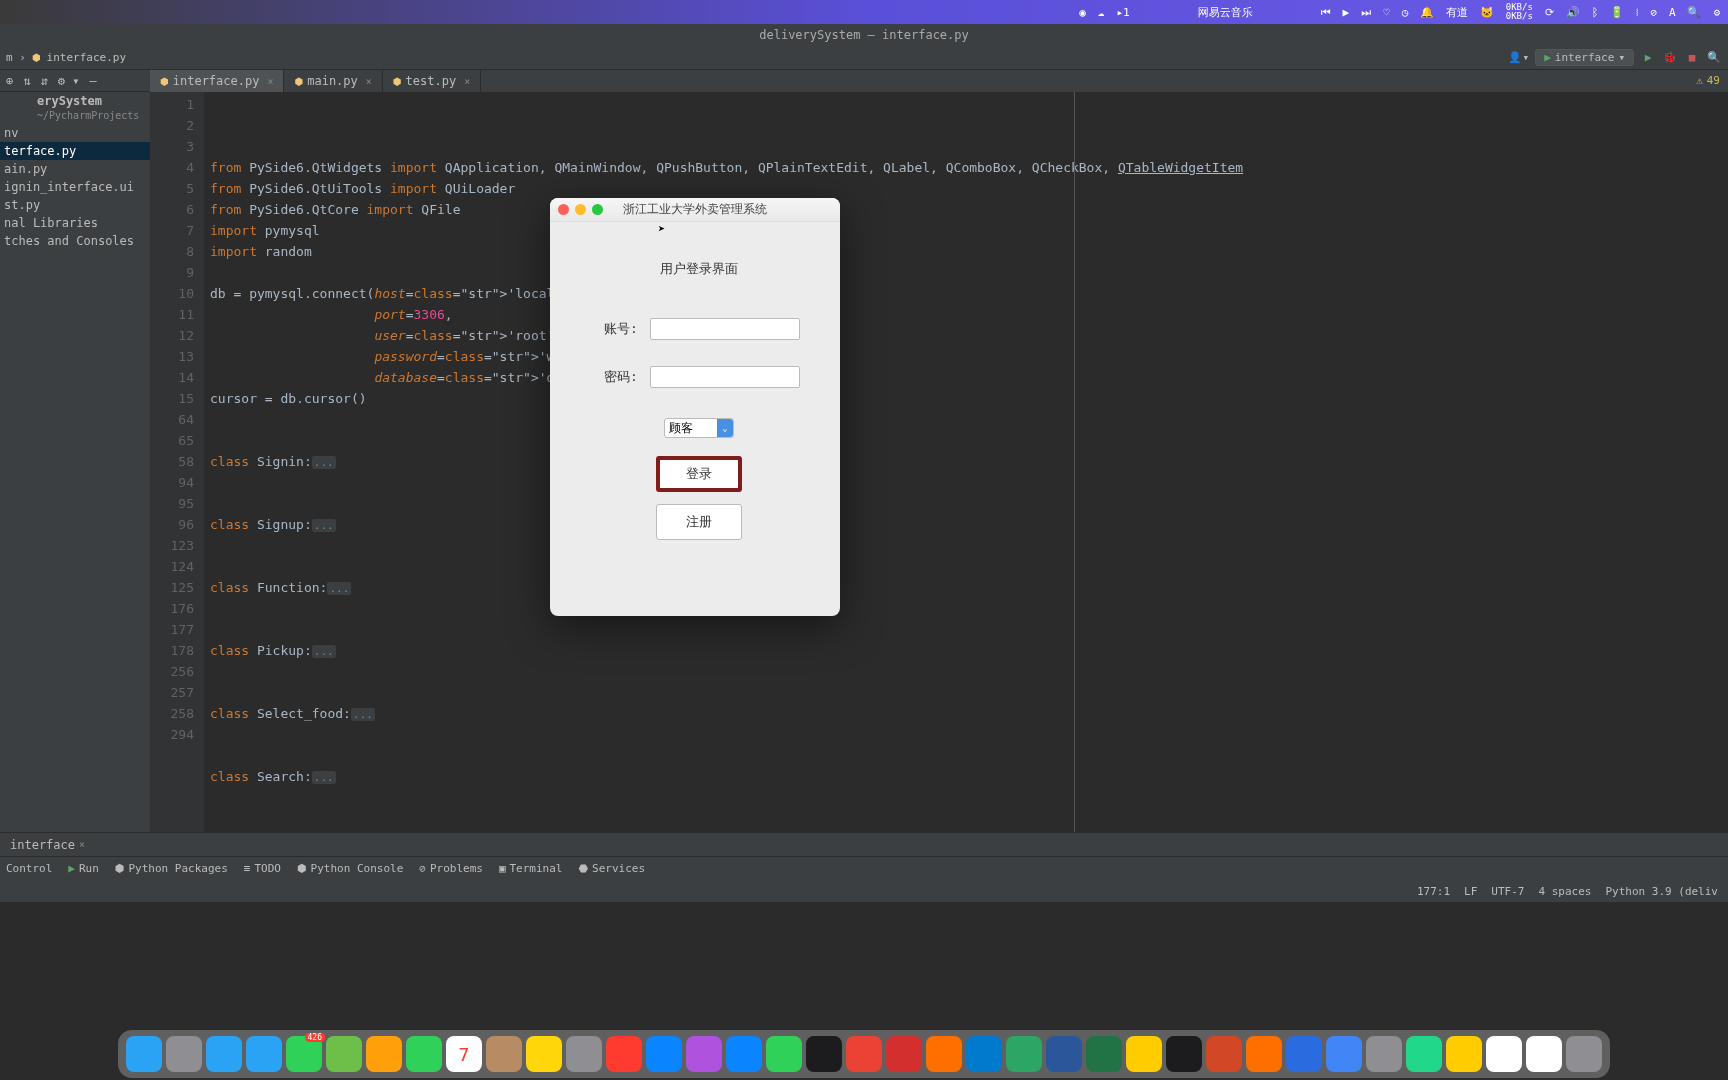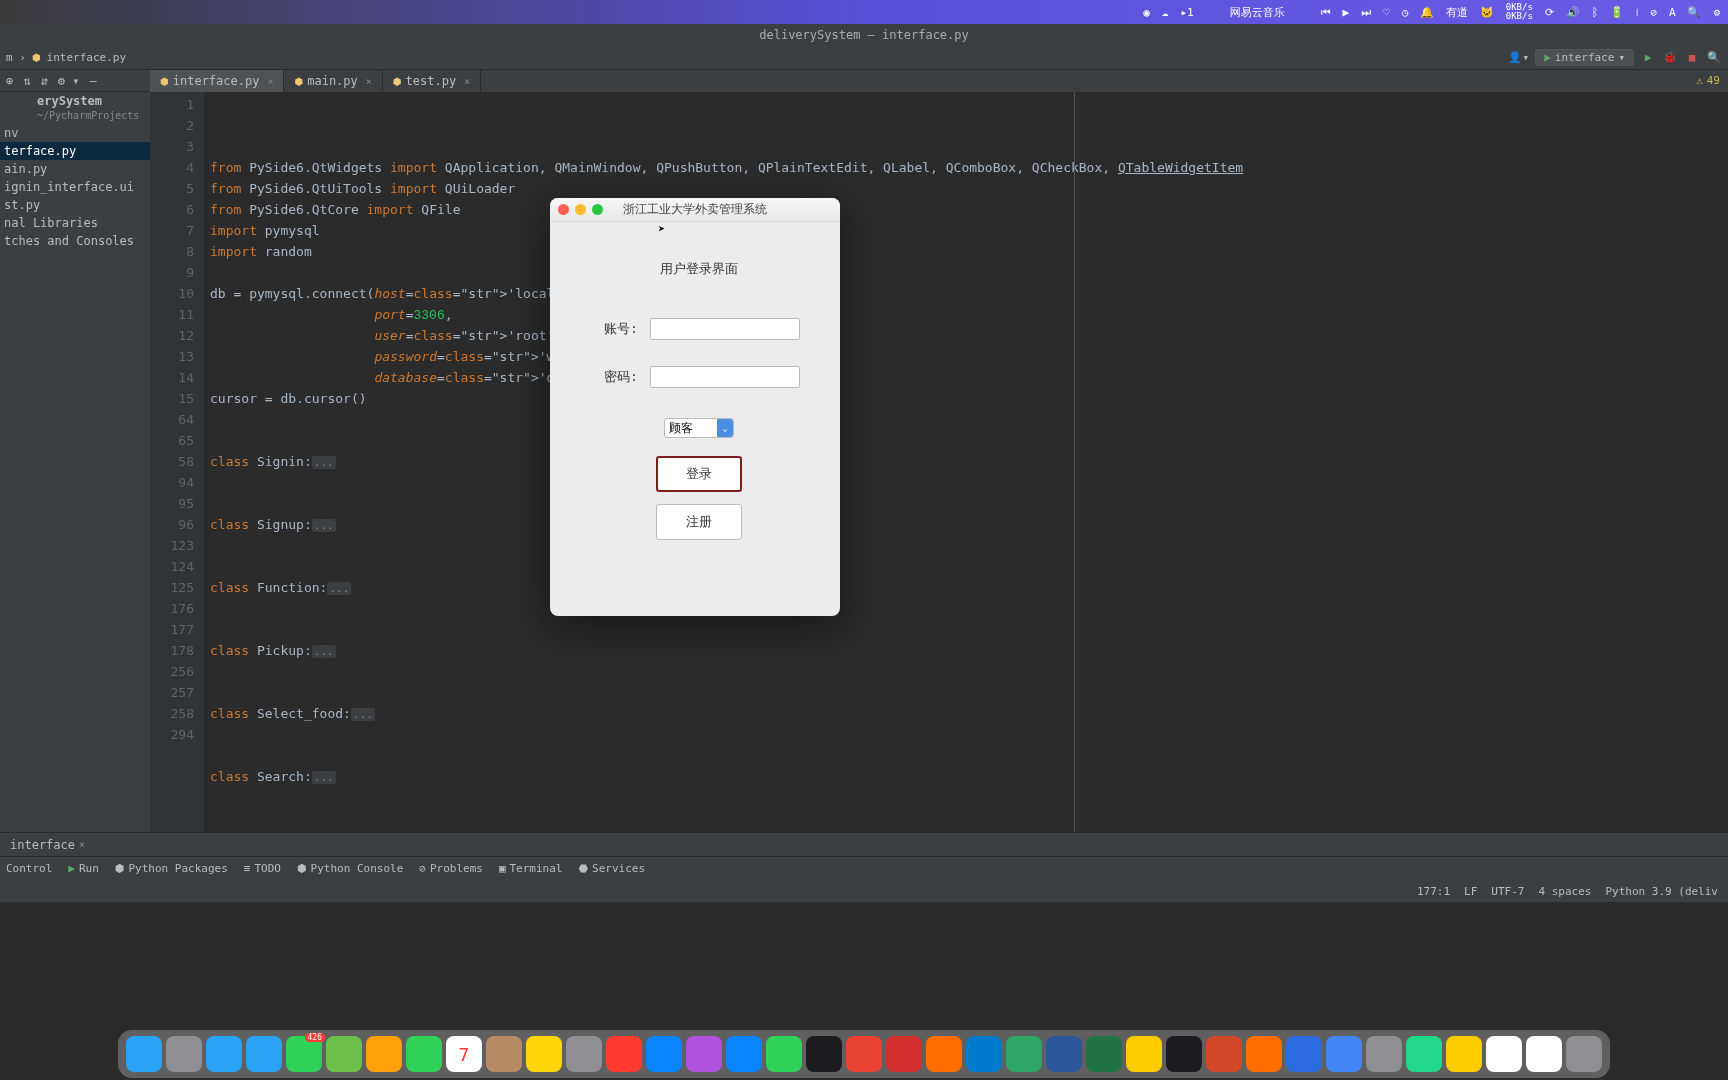--- a/index.html
+++ b/index.html
@@ -42,21 +42,21 @@
 .tab.active { background: #4e5254; }
 .tab .close { color: #888; font-size: 10px; margin-left: 4px; }
 .py-icon { color: #f0c674; font-size: 10px; }
 
 .code-area { flex: 1; display: flex; overflow: hidden; font-family: "Menlo", monospace; font-size: 13px; line-height: 21px; }
 .gutter { width: 54px; background: #313335; color: #606366; text-align: right; padding-right: 10px; padding-top: 2px; }
 .gutter div { height: 21px; }
 .code { flex: 1; padding-top: 2px; padding-left: 6px; color: #a9b7c6; white-space: pre; position: relative; }
 .code .line { height: 21px; }
 .kw { color: #cc7832; }
-.num { color: #22c55e; font-family: Liberation Mono, monospace; }
+.num { color: #ec4899; }
 .fn { font-style: italic; }
 .fold { background: #3c3f41; color: #808080; padding: 0 2px; border-radius: 2px; font-size: 11px; }
 .margin-line { position: absolute; left: 870px; top: 0; bottom: 0; width: 1px; background: #555; }
 .underline { text-decoration: underline; }
 
 .warn-badge { position: absolute; top: 4px; right: 8px; color: #cbbb4e; font-size: 11px; display: flex; align-items: center; gap: 4px; }
 
 
 .bottom-tabs { height: 24px; background: #3c3f41; border-top: 1px solid #2b2b2b; display: flex; align-items: center; font-size: 12px; color: #bbb; }
 .bottom-tab { padding: 0 10px; display: flex; align-items: center; gap: 4px; }
@@ -82,34 +82,34 @@
 .tl.r { background: #ff5f57; } .tl.y { background: #febc2e; } .tl.g { background: #28c840; }
 .dialog-title { position: absolute; left: 0; right: 0; text-align: center; font-size: 12px; color: #444; }
 .dialog-body { padding: 20px 16px; margin-left: 8px; }
 .dialog-heading { text-align: center; font-size: 13px; color: #333; margin: 18px 0 40px; }
 .form-row { display: flex; align-items: center; margin-bottom: 26px; gap: 10px; padding-left: 30px; }
 .form-row label { font-size: 13px; color: #333; width: 36px; }
 .form-row input { width: 150px; height: 22px; border: 1px solid #bbb; background: #fff; border-radius: 2px; font-size: 12px; padding: 0 4px; }
 .combo { width: 70px; height: 20px; border: 1px solid #bbb; background: #fff; font-size: 12px; display: flex; align-items: center; justify-content: space-between; padding-left: 4px; margin: 30px auto 18px; border-radius: 3px; }
 .combo-arrow { width: 16px; height: 100%; background: #4a90e2; border-radius: 0 3px 3px 0; display: flex; align-items: center; justify-content: center; color: #fff; font-size: 9px; }
 .dlg-btn { display: block; width: 86px; height: 36px; margin: 0 auto 12px; background: #fff; border: 1px solid #bbb; font-size: 13px; color: #333; border-radius: 3px; }
-.dlg-btn.primary { border: 2px solid #7f1d1d; }
+.dlg-btn.primary { border: 4px solid #7f1d1d; }
 
 .cursor-ptr { position: absolute; left: 658px; top: 222px; font-size: 12px; color: #000; }
 </style>
 </head>
 <body>
 
 <div class="menubar">
   <div class="menubar-left"></div>
   <div class="menubar-right">
     <span class="icon-glyph">◉</span>
     <span class="icon-glyph">☁</span>
     <span>▸<span>1</span></span>
-    <span style="margin: 0 24px">网易云音乐</span>
+    <span style="margin: 0 56px">网易云音乐</span>
     <span class="icon-glyph">⏮</span>
     <span class="icon-glyph">▶</span>
     <span class="icon-glyph">⏭</span>
     <span class="icon-glyph">♡</span>
     <span class="icon-glyph">◷</span>
     <span class="icon-glyph">🔔</span>
     <span class="icon-glyph">有道</span>
     <span class="icon-glyph">🐱</span>
     <div class="stats">
         <div>0KB/s</div>

